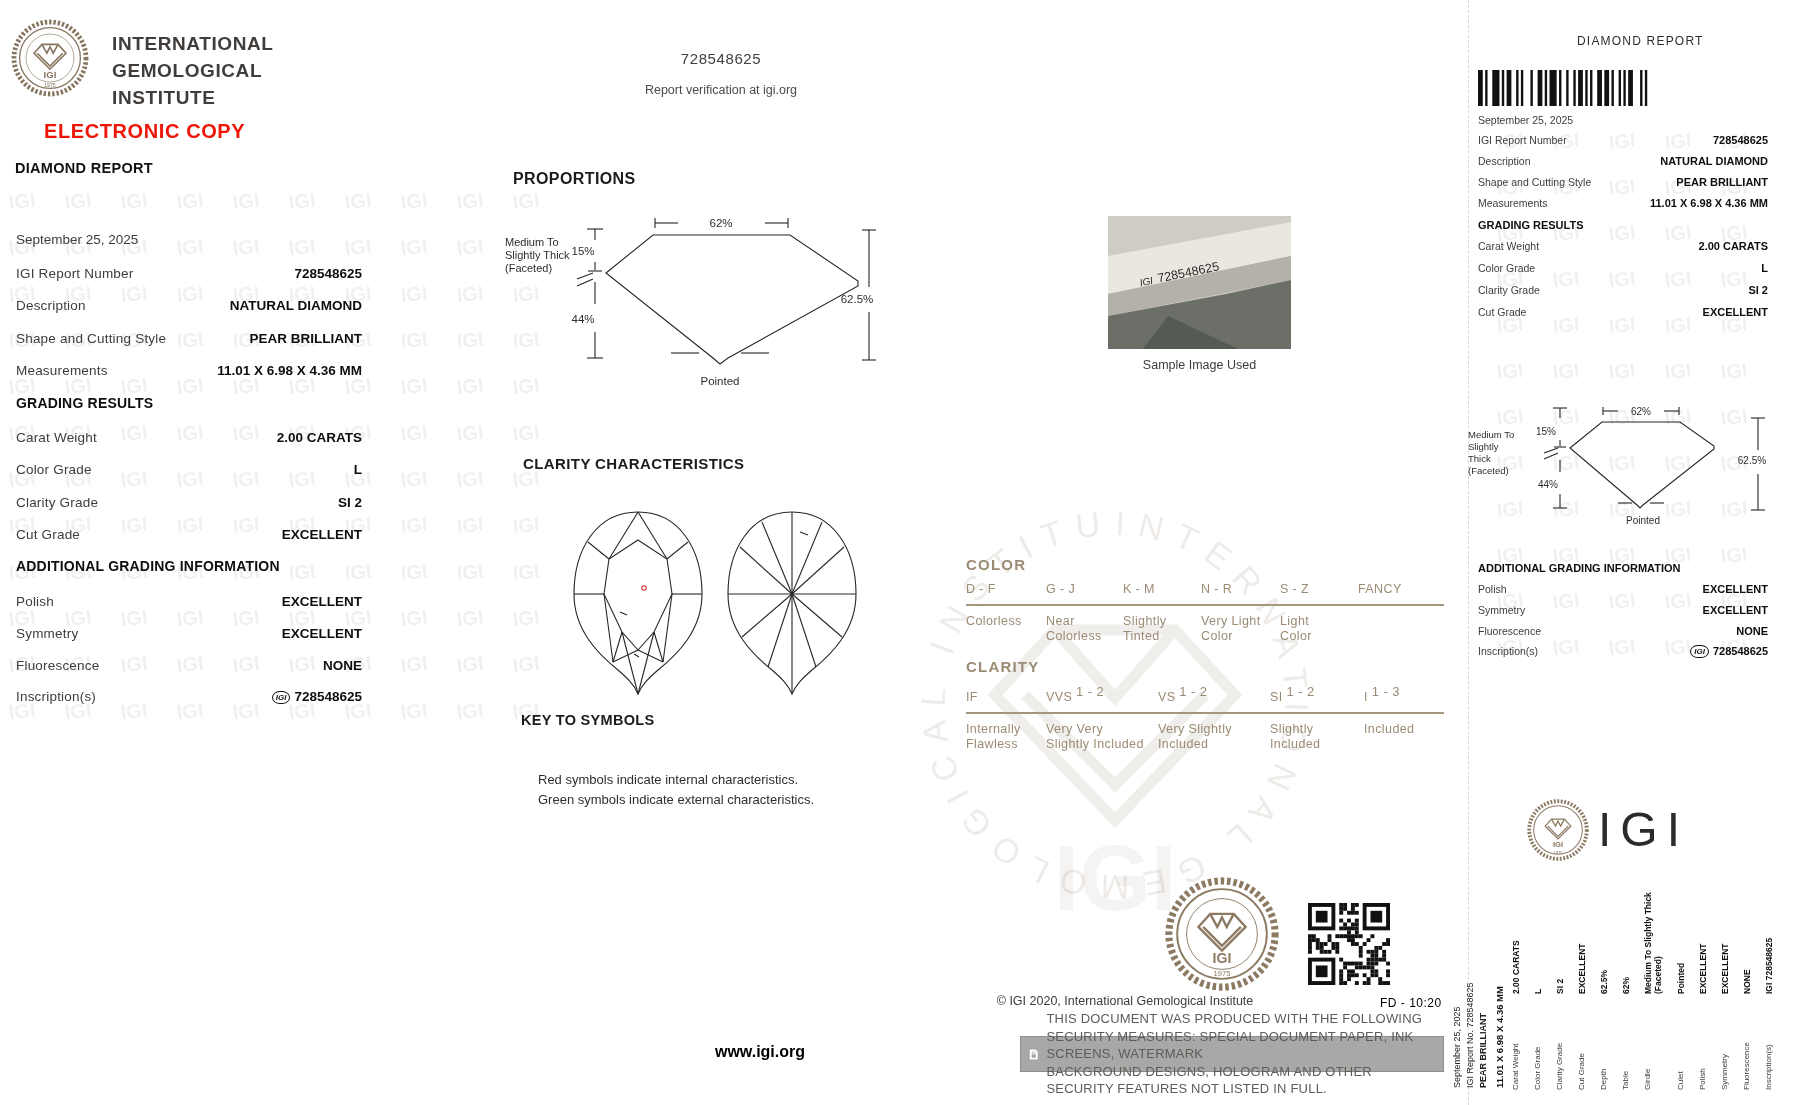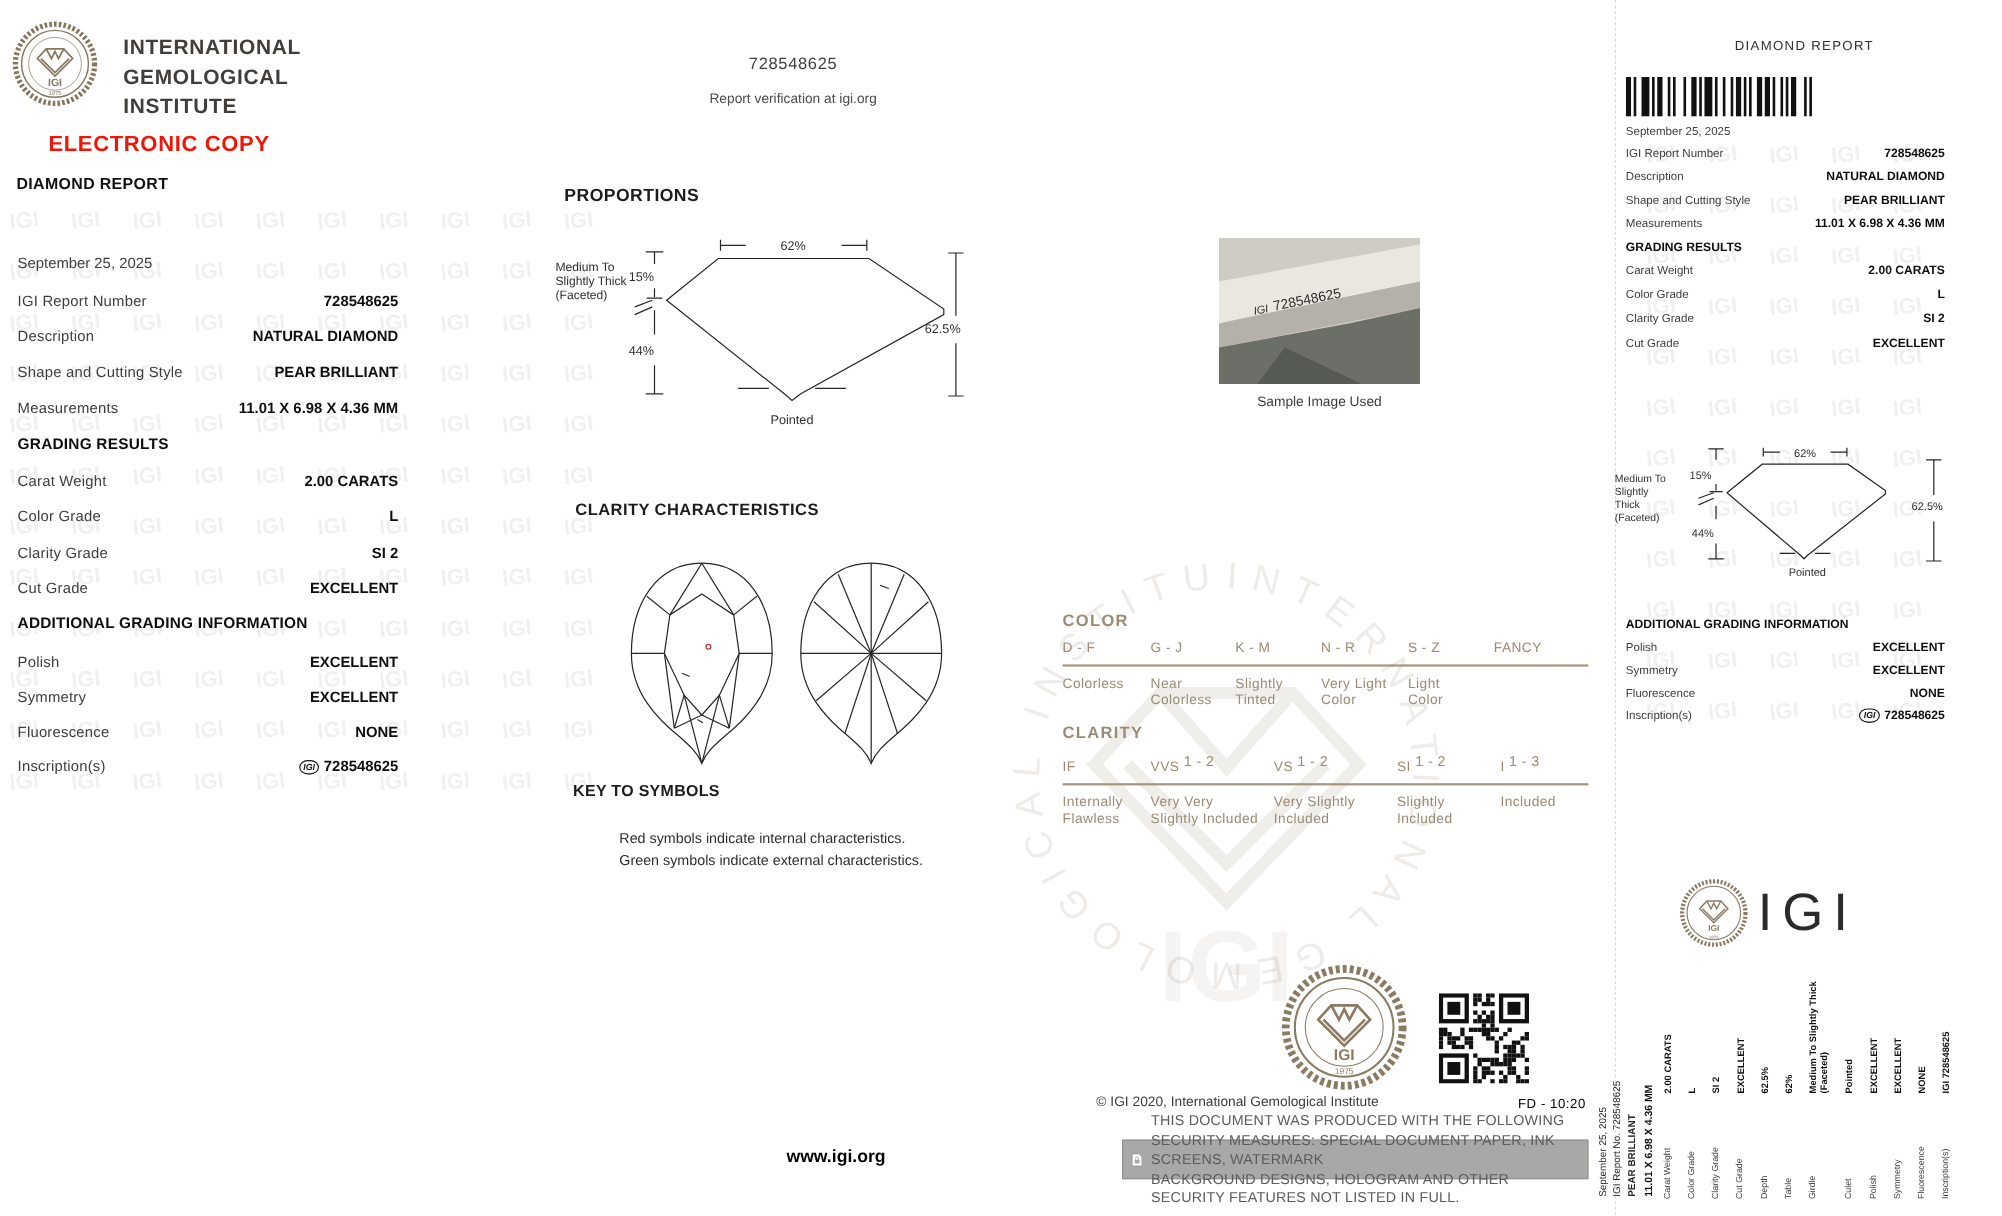--- a/index.html
+++ b/index.html
@@ -31,21 +31,21 @@
   .datel{position:absolute;left:16px;font-size:13.5px;color:#3d3d3d;}
 
   
   .ig{display:inline-block;border:1px solid #111;border-radius:50% / 60%;font-size:8px;font-weight:bold;
       font-style:italic;padding:0 3px;line-height:11px;margin-right:4px;transform:translateY(-1px);color:#111;}
 
   
   .h-prop{position:absolute;left:513px;top:170px;font-size:16px;font-weight:bold;letter-spacing:.4px;}
   .h-clar{position:absolute;left:523px;top:455px;font-size:15px;font-weight:bold;letter-spacing:.4px;}
   .h-key{position:absolute;left:521px;top:712px;font-size:14.5px;font-weight:bold;letter-spacing:.3px;}
-  .key-lines{position:absolute;left:538px;top:752px;font-size:13px;color:#2e2e2e;line-height:1.5;margin-left:25px;}
+  .key-lines{position:absolute;left:538px;top:770px;font-size:13px;color:#2e2e2e;line-height:1.5;}
 
   .top-num{position:absolute;left:560px;top:50px;width:322px;text-align:center;font-size:15px;
       letter-spacing:.6px;color:#3f3f3f;}
   .top-ver{position:absolute;left:560px;top:83px;width:322px;text-align:center;font-size:12.5px;color:#4c4c4c;}
 
   
   .diag line,.diag path,.diag polyline,.diag polygon{stroke:#262626;fill:none;stroke-width:1.1;}
   .diag text{fill:#2e2e2e;font-family:"Liberation Sans",sans-serif;stroke:none;}
   .diag .red{stroke:#c53030;stroke-width:1.1;}
 

